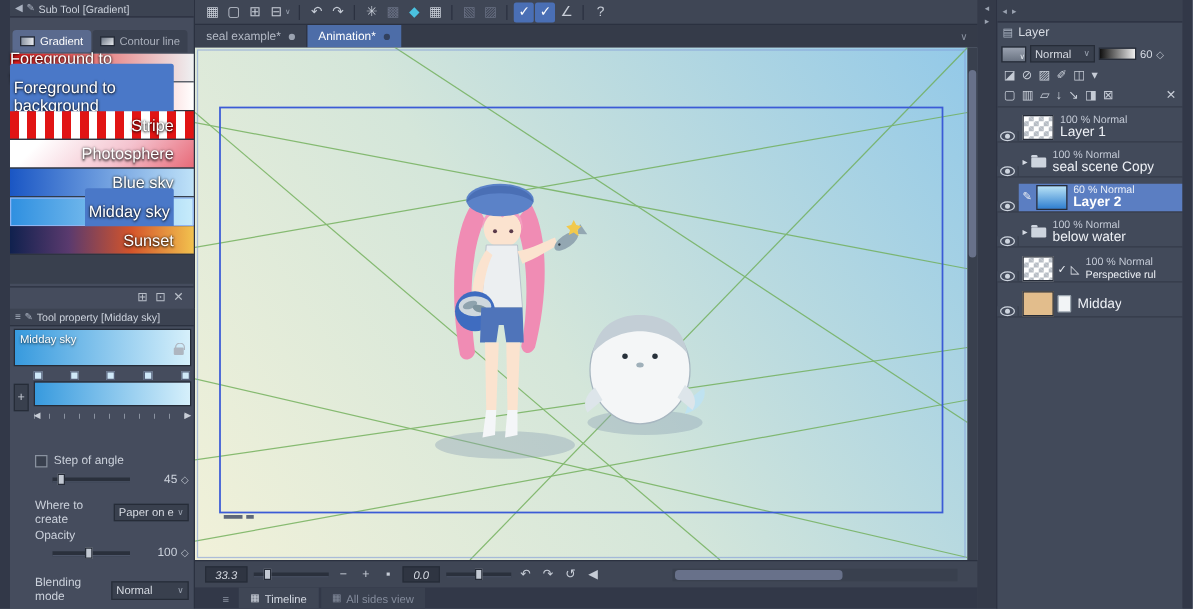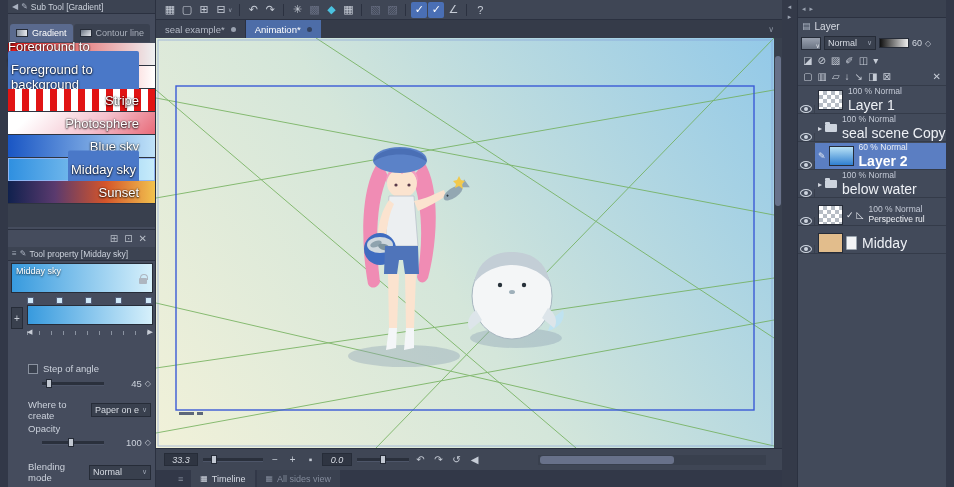--- a/index.html
+++ b/index.html
@@ -116,21 +116,21 @@
   .l-row{height:28px;display:flex;align-items:flex-end;border-bottom:1px solid #343b49;}
   .l-eye{width:17px;display:flex;align-items:center;justify-content:center;border-right:1px solid #39404e;background:#424a5a;}
   .l-main{flex:1;display:flex;align-items:center;gap:3px;padding-left:3px;}
   .l-row.sel .l-main{background:#5b7ec2;}
   .thumb{width:25px;height:20px;border:1px solid #262c38;flex:none;}
   .grad-thumb{background:linear-gradient(#b8e2f6,#2f7fd0);}
   .paper-thumb{background:#e2bd8c;}
   .page-ic{width:11px;height:14px;background:#f2f4f6;border:1px solid #9aa4ae;border-radius:1px;flex:none;}
   .l-meta{margin-left:2px;line-height:1.15;overflow:hidden;white-space:nowrap;}
   .l-line1{font-size:8.5px;color:#c4cad6;}
-  .l-line2{font-size:14px;color:#eef1f6;}
+  .l-line2{font-size:11px;color:#eef1f6;}
   .l-row.sel .l-line1{color:#e8eef8;}
   .l-row.sel .l-line2{color:#fff;font-weight:bold;}
   .l-row.small .l-line2{font-size:8.5px;}
   .exp{font-size:8px;color:#d4d9e2;}
   .mini-ic{font-size:9px;color:#e8ecf2;}
 </style>
 </head>
 <body>
 
 <div id="left-edge"></div>

